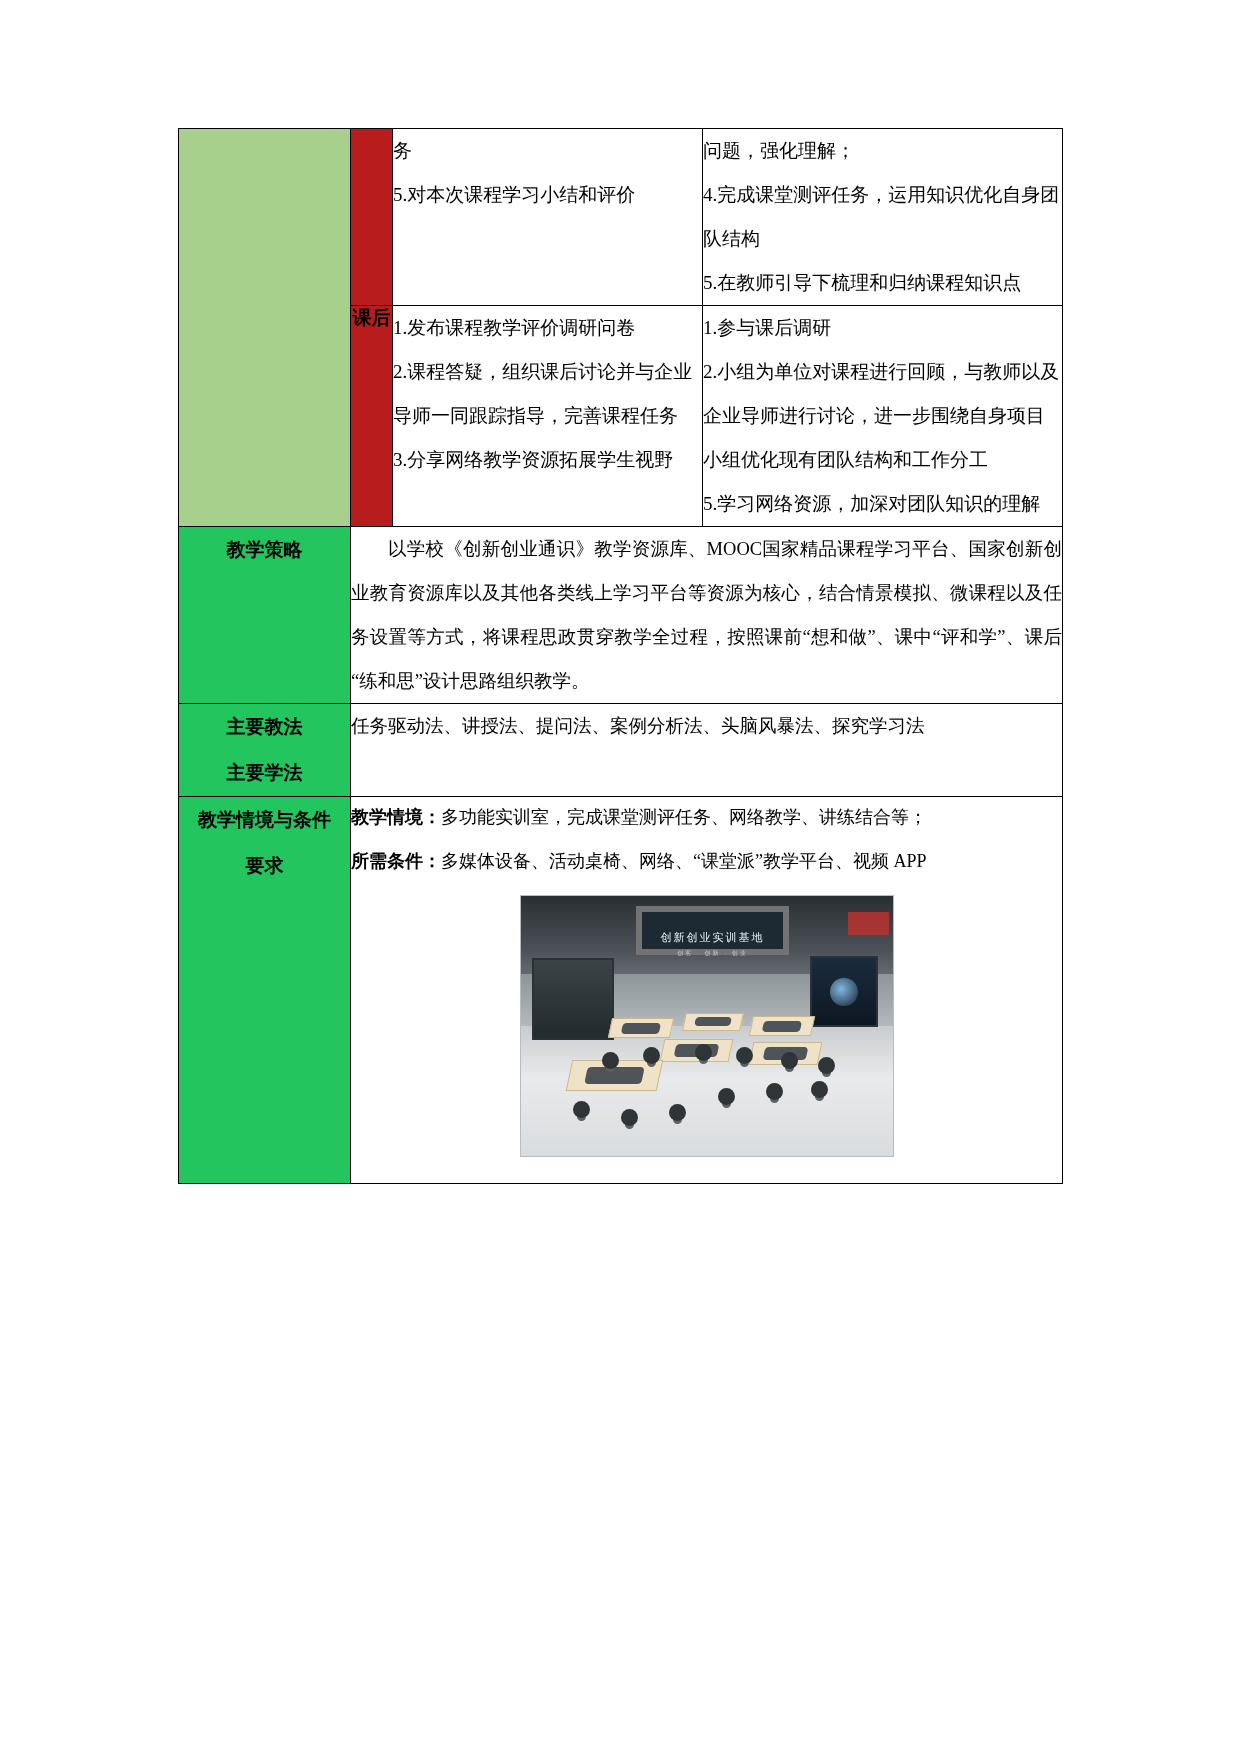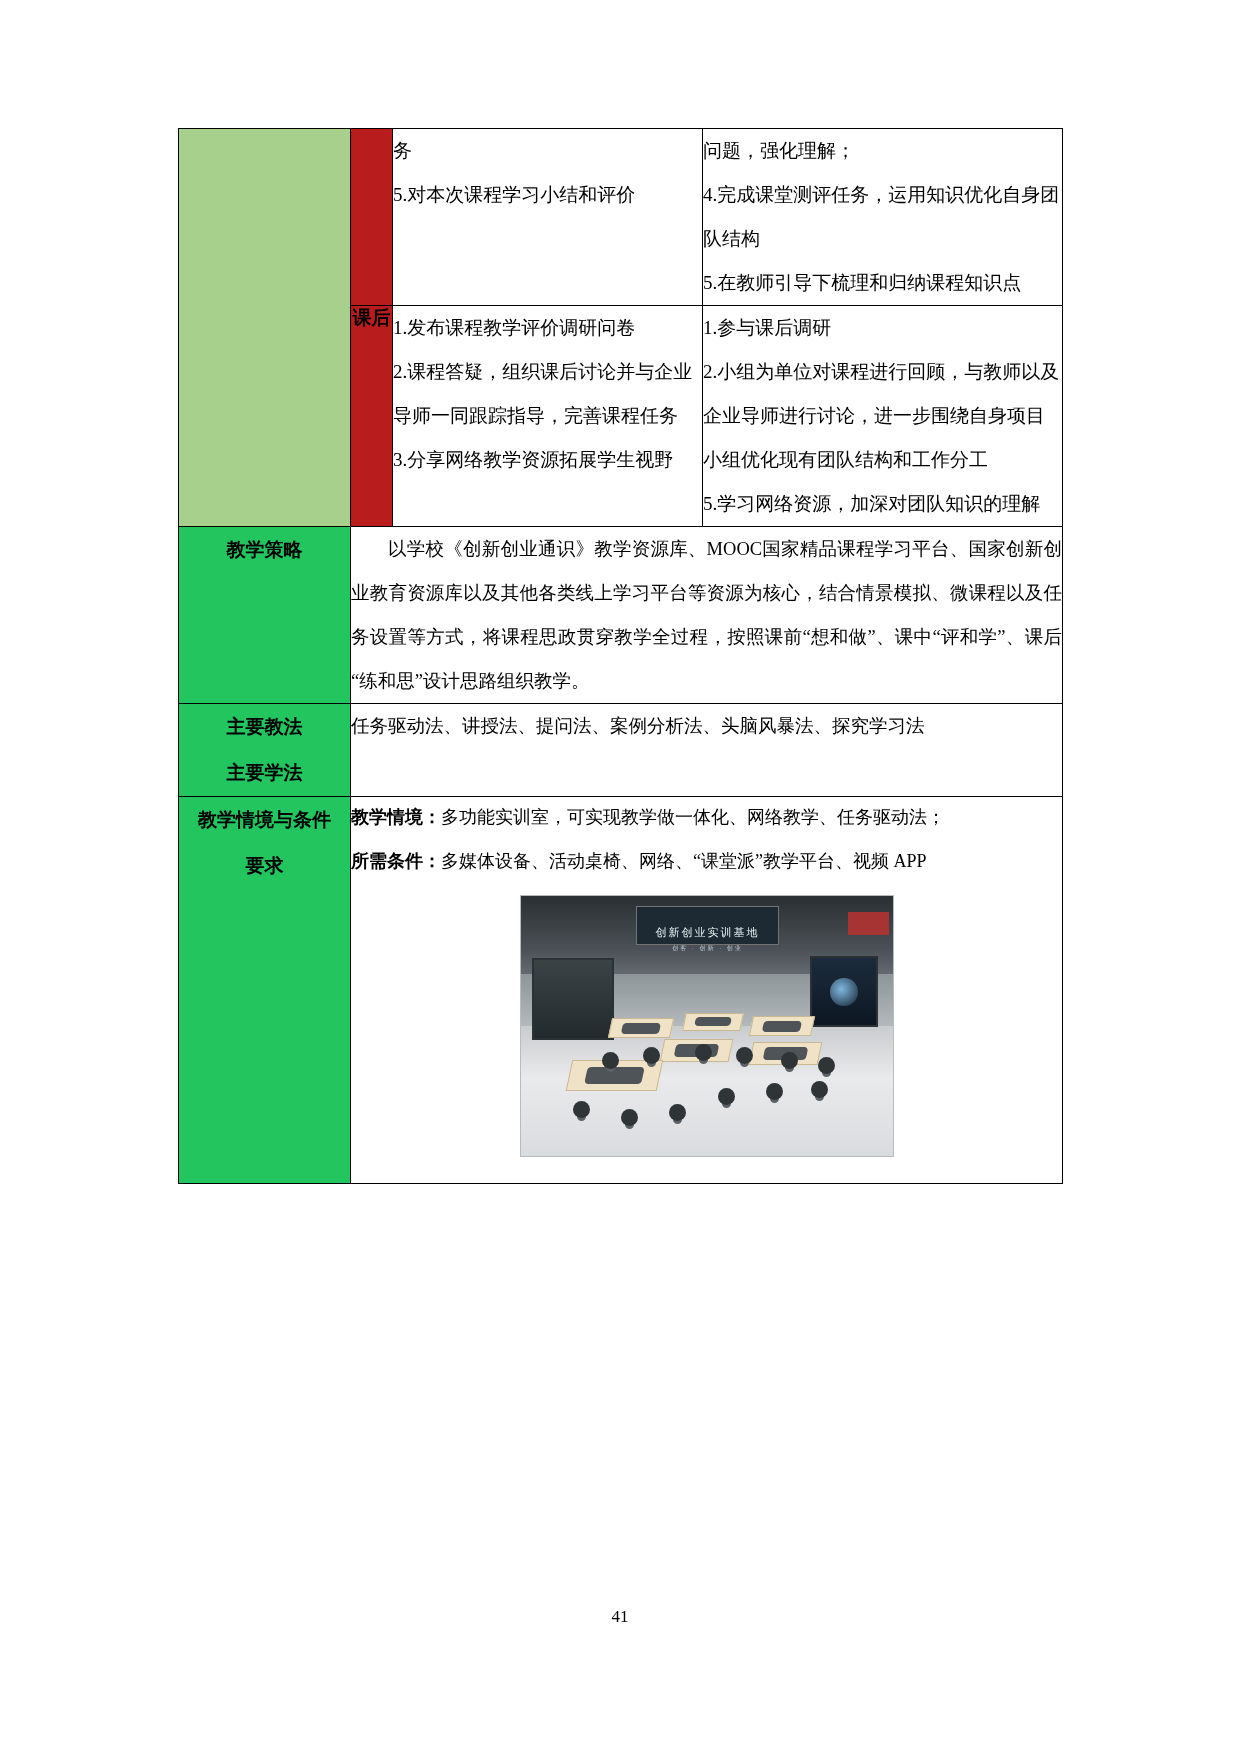--- a/index.html
+++ b/index.html
@@ -106,21 +106,21 @@
     position: absolute; left: 0; top: 30%; width: 100%; height: 22%;
     background: linear-gradient(#8d9599, #b7bcbf);
   }
   .ph-floor {
     position: absolute; left: 0; bottom: 0; width: 100%; height: 50%;
     background: linear-gradient(#c9ccce, #e9eaec 40%, #d9dcde);
   }
   .ph-banner {
     position: absolute; left: 31%; top: 4%; width: 38%; height: 14%;
     background: #1d2a33;
-    border: 1px solid #737373;
+    border: 6px solid #737373;
   }
   .ph-banner-t1 {
     position: absolute; left: 0; top: 12%; width: 100%;
     text-align: center; color: #eaf3f7; font-size: 11px; letter-spacing: 2px;
     font-family: "Liberation Sans", "DejaVu Sans", sans-serif;
   }
   .ph-banner-t2 {
     position: absolute; left: 0; top: 58%; width: 100%;
     text-align: center; color: #bdd0d8; font-size: 6px; letter-spacing: 2px;
     font-family: "Liberation Sans", "DejaVu Sans", sans-serif;
@@ -226,21 +226,21 @@
         </td>
       </tr>
 
       <tr>
         <td class="label-cell">
           <div>教学情境与条件</div>
           <div>要求</div>
         </td>
         <td class="cond-cell" colspan="3">
           <p>
-            <span class="cond-key">教学情境：</span><span>多功能实训室，可实现教学做一体化、网络教学、任务驱动法；</span>
+            <span class="cond-key">教学情境：</span><span>多功能实训室，完成课堂测评任务、网络教学、讲练结合等；</span>
           </p>
           <p>
             <span class="cond-key">所需条件：</span><span>多媒体设备、活动桌椅、网络、“课堂派”教学平台、视频 APP</span>
           </p>
 
           <div class="photo-wrap">
             <div class="photo">
               <div class="ph-ceiling"></div>
               <div class="ph-backwall"></div>
               <div class="ph-floor"></div>
@@ -274,14 +274,13 @@
               <div class="ph-stool" style="left:53%; top:74%;"></div>
               <div class="ph-stool" style="left:66%; top:72%;"></div>
               <div class="ph-stool" style="left:78%; top:71%;"></div>
             </div>
           </div>
         </td>
       </tr>
     </tbody>
   </table>
 
-  <div class="page-number">41</div>
 </div>
 
 </body></html>

